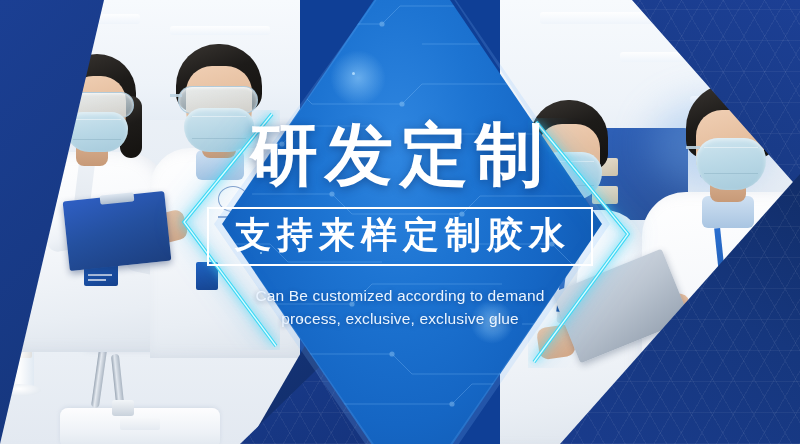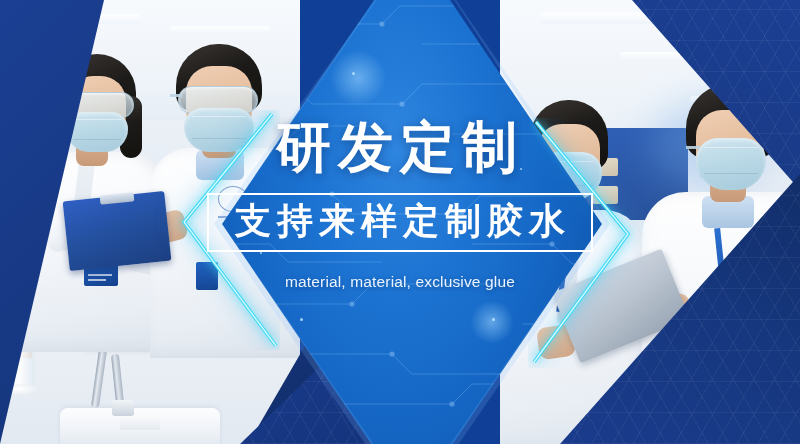--- a/index.html
+++ b/index.html
@@ -373,21 +373,21 @@
   
   .textblock {
     position: absolute;
     left: 0; right: 0;
     top: 118px;
     text-align: center;
     z-index: 40;
   }
   .headline {
     color: #ffffff;
-    font-size: 55px;
+    font-size: 68px;
     font-weight: bold;
     letter-spacing: 7px;
     line-height: 1.08;
     margin: 0 0 16px 0;
     text-shadow: 0 2px 10px rgba(6,36,88,.45);
   }
   .subbox {
     display: inline-block;
     border: 2px solid #ffffff;
     padding: 7px 20px 9px 26px;
@@ -582,17 +582,18 @@
   </svg>
 
   <div class="textblock">
     <h1 class="headline">研发定制</h1>
 
     <div class="subbox">
       <span class="subbox-text">支持来样定制胶水</span>
     </div>
 
     <div class="english">
-      <div>material, material, exclusive glue</div>
+      <div>Can Be customized according to demand</div>
+      <div>process, exclusive, exclusive glue</div>
     </div>
   </div>
 
 </div>
 
 </body></html>

